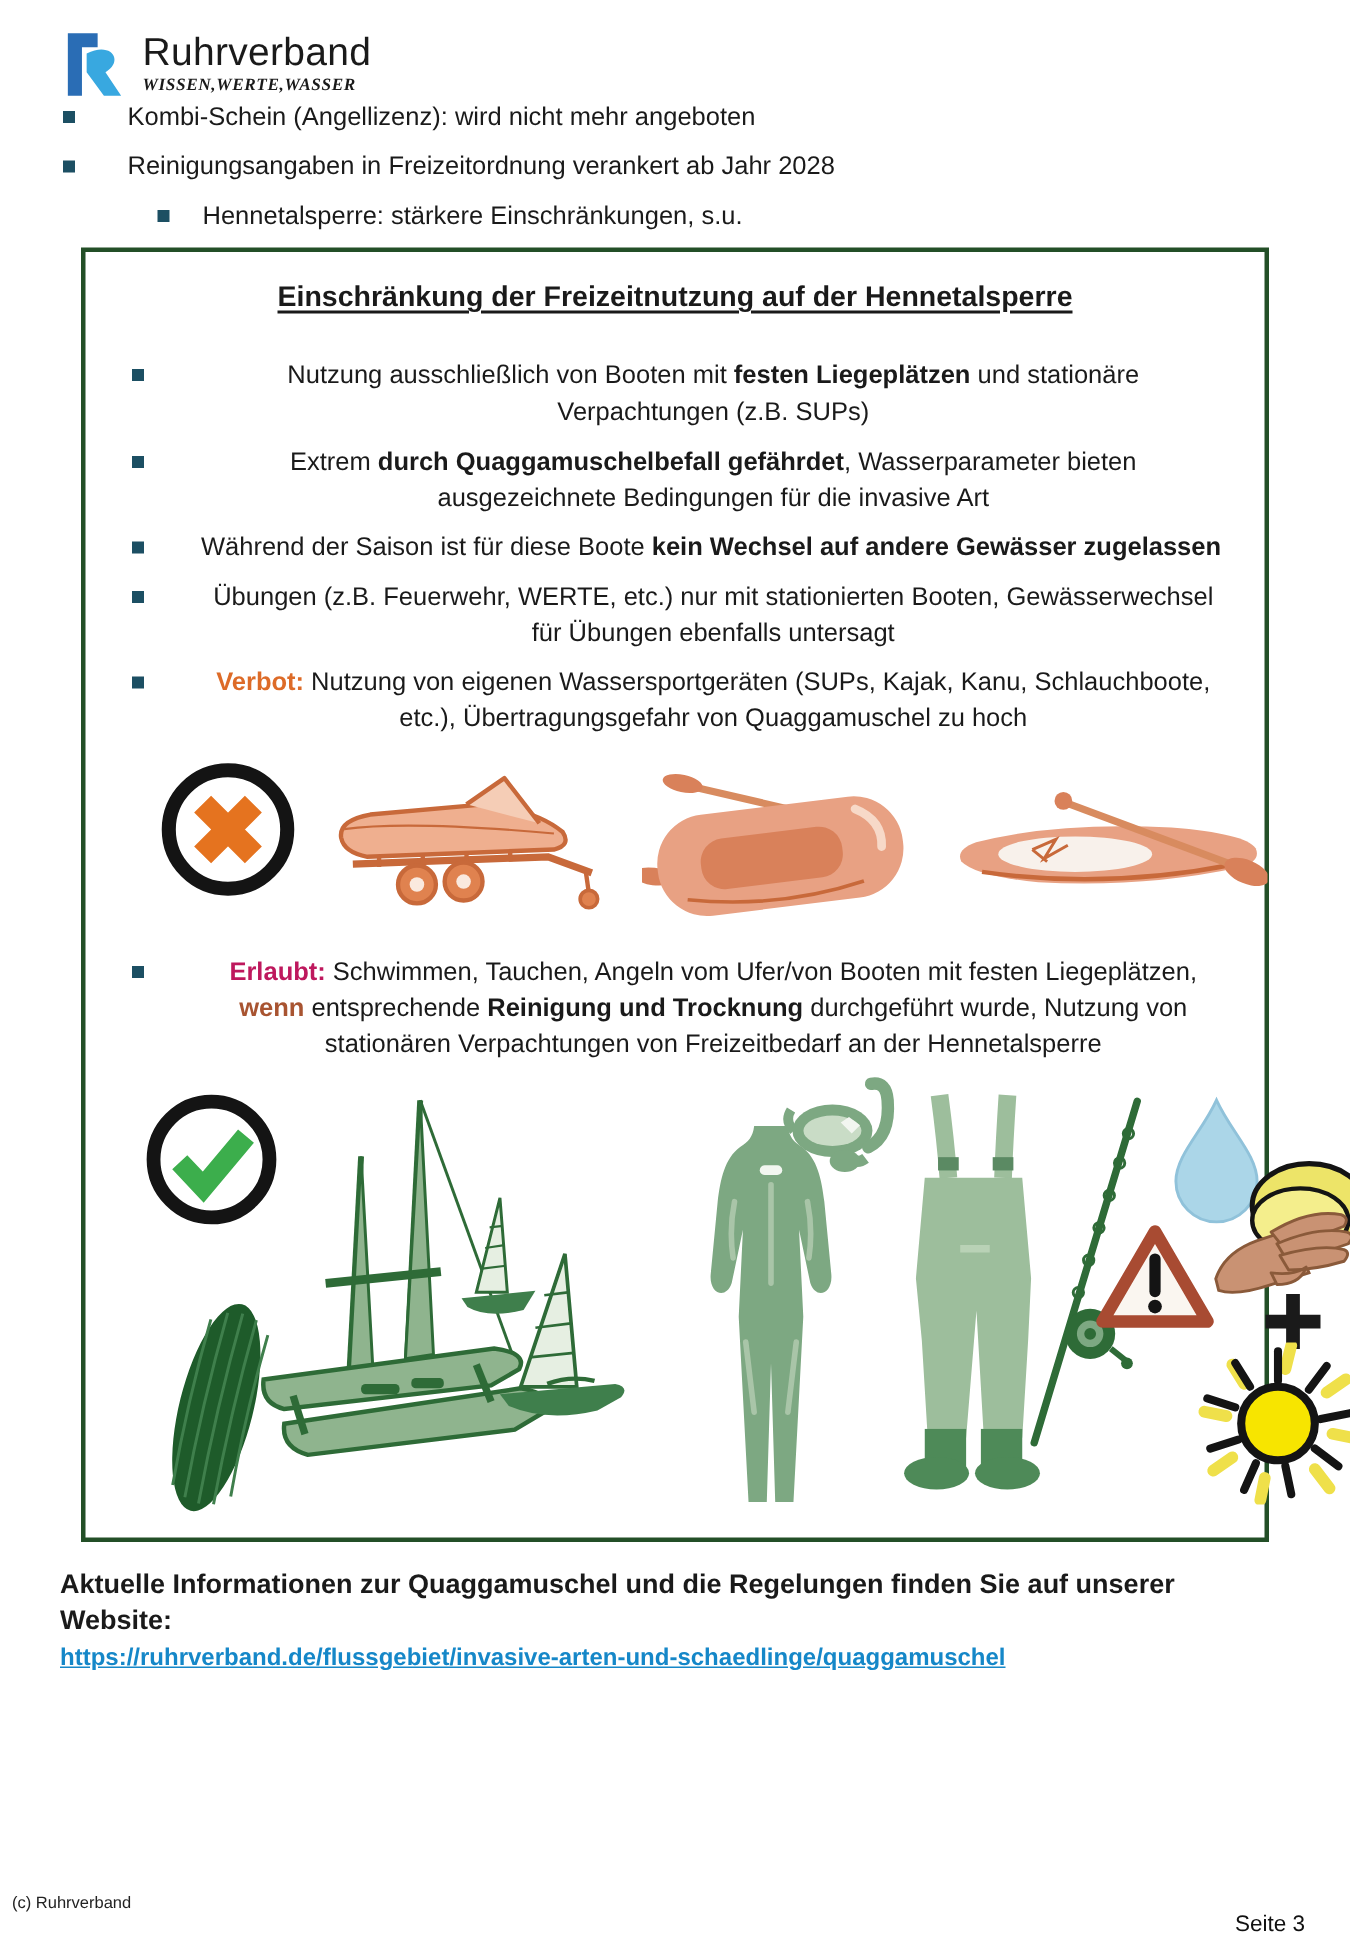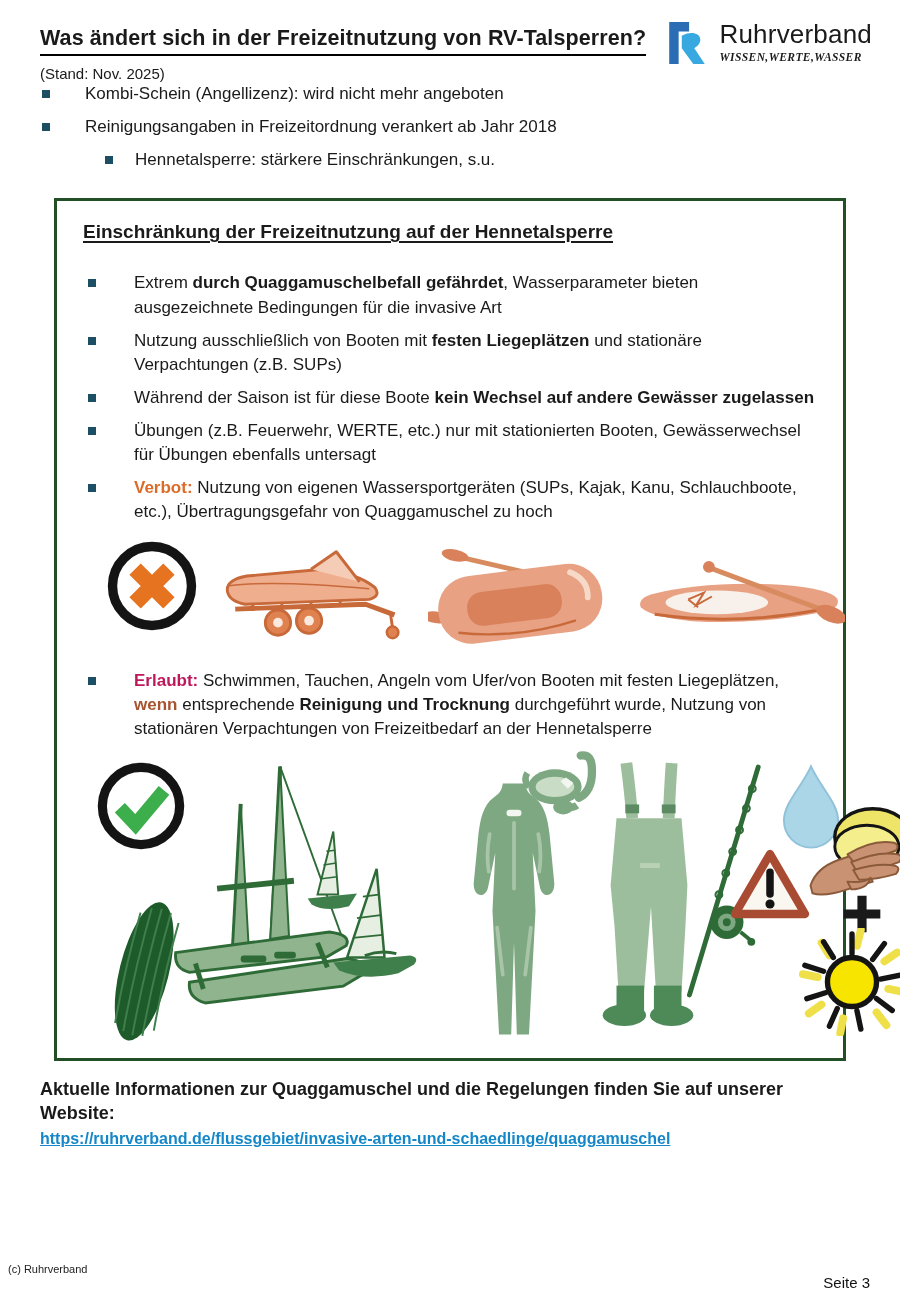--- a/index.html
+++ b/index.html
@@ -22,21 +22,21 @@
 
   
   ul.bullets { list-style:none; margin:0; padding:0; }
   .bullets li { display:flex; margin-bottom:9px; font-size:17px; line-height:1.42; }
   .sq { flex:none; width:8px; height:8px; background:#1C4F63; margin-top:8px; }
   .top-bullets { margin-top:26px; }
   .top-bullets .sq { margin-left:2px; margin-right:35px; }
   .top-bullets li.sub .sq { margin-left:65px; margin-right:22px; }
 
   
-  .green-box { margin:26px 14px 0 14px; border:3px solid #234F27; padding:20px 26px 12px 26px; }
+  .green-box { margin:9px 14px 0 14px; border:3px solid #234F27; padding:20px 26px 12px 26px;text-align:center; }
   .box-heading { font-size:19px; font-weight:700; margin:0 0 28px 0;
                  text-decoration:underline; text-decoration-thickness:2px; text-underline-offset:3px; }
   .box-bullets .sq { margin-left:5px; margin-right:38px; }
   b { font-weight:700; }
   .orange { color:#DD6B28; }
   .greenword { color:#be185d; }
   .brick { color:#A85431; }
 
   
   .forbidden-row { position:relative; height:124px; margin:12px 0 8px 0; }
@@ -50,62 +50,58 @@
           display:inline-block; margin-top:5px; cursor:pointer; }
   .footer-left  { position:absolute; left:8px;  bottom:24px; font-size:11px; color:#222; }
   .footer-right { position:absolute; right:30px; bottom:8px; font-size:15px; color:#111; }
 </style>
 </head>
 <body>
 
 <div class="page">
 
   <div class="header">
-    <div>
-      <h1 class="title">Was ändert sich in der Freizeitnutzung von RV-Talsperren?</h1>
-      <div class="subtitle">(Stand: Nov. 2025)</div>
-    </div>
     <div class="logo">
       <svg width="46" height="46" viewBox="0 0 44 44">
         <path d="M5 2 H24 V11 H14 V42 H5 Z" fill="#2A6DB5"></path>
         <path d="M17 15 C33 7 41 20 29 27 L39 42 H28 L17 27 Z" fill="#38A8E0"></path>
       </svg>
       <div class="logo-texts">
         <span class="logo-name">Ruhrverband</span>
         <span class="logo-tagline">WISSEN,WERTE,WASSER</span>
       </div>
     </div>
   </div>
 
   <ul class="bullets top-bullets">
     <li>
       <span class="sq"></span>
       <span>Kombi-Schein (Angellizenz): wird nicht mehr angeboten</span>
     </li>
     <li>
       <span class="sq"></span>
-      <span>Reinigungsangaben in Freizeitordnung verankert ab Jahr 2018</span>
+      <span>Reinigungsangaben in Freizeitordnung verankert ab Jahr 2028</span>
     </li>
     <li class="sub">
       <span class="sq"></span>
       <span>Hennetalsperre: stärkere Einschränkungen, s.u.</span>
     </li>
   </ul>
 
   <div class="green-box">
     <h2 class="box-heading">Einschränkung der Freizeitnutzung auf der Hennetalsperre</h2>
 
     <ul class="bullets box-bullets">
       <li>
         <span class="sq"></span>
+        <span><span>Nutzung ausschließlich von Booten mit </span><b>festen Liegeplätzen</b><span> und stationäre Verpachtungen (z.B. SUPs)</span></span>
+      </li>
+      <li>
+        <span class="sq"></span>
         <span><span>Extrem </span><b>durch Quaggamuschelbefall gefährdet</b><span>, Wasserparameter bieten ausgezeichnete Bedingungen für die invasive Art</span></span>
-      </li>
-      <li>
-        <span class="sq"></span>
-        <span><span>Nutzung ausschließlich von Booten mit </span><b>festen Liegeplätzen</b><span> und stationäre Verpachtungen (z.B. SUPs)</span></span>
       </li>
       <li>
         <span class="sq"></span>
         <span><span>Während der Saison ist für diese Boote </span><b>kein Wechsel auf andere Gewässer zugelassen</b><span></span></span>
       </li>
       <li>
         <span class="sq"></span>
         <span>Übungen (z.B. Feuerwehr, WERTE, etc.) nur mit stationierten Booten, Gewässerwechsel für Übungen ebenfalls untersagt</span>
       </li>
       <li>

